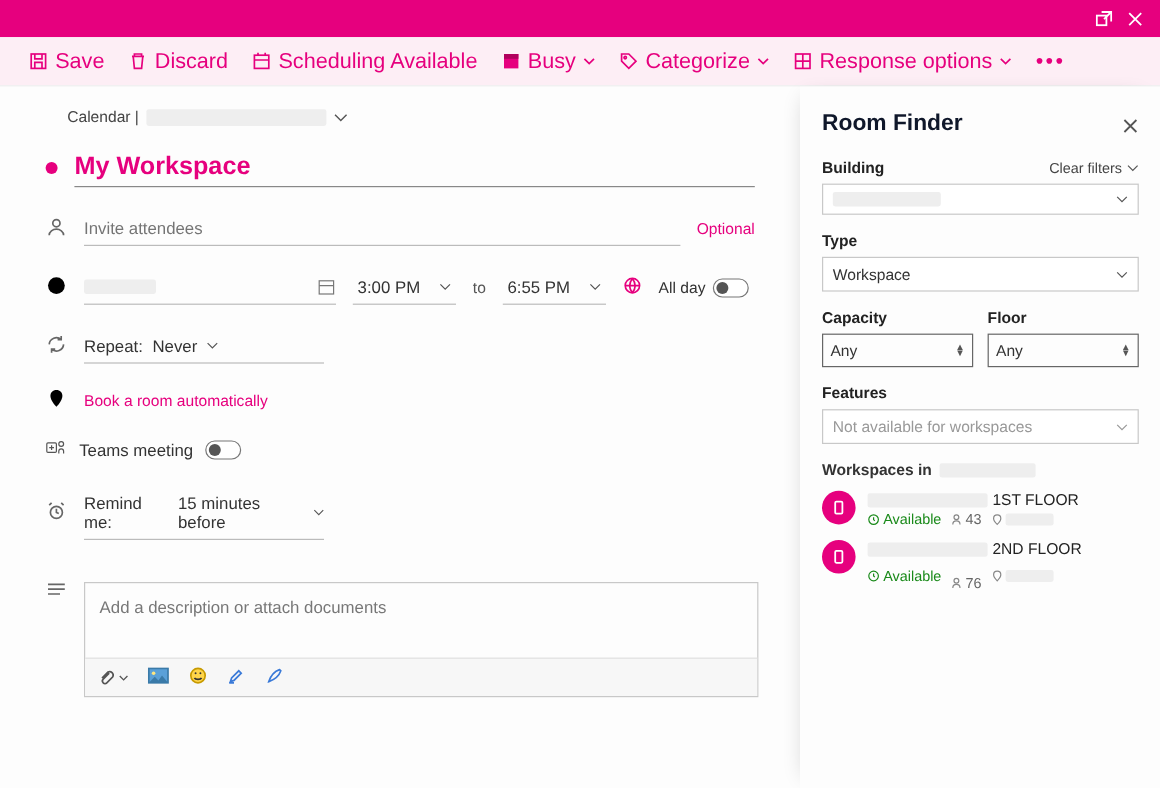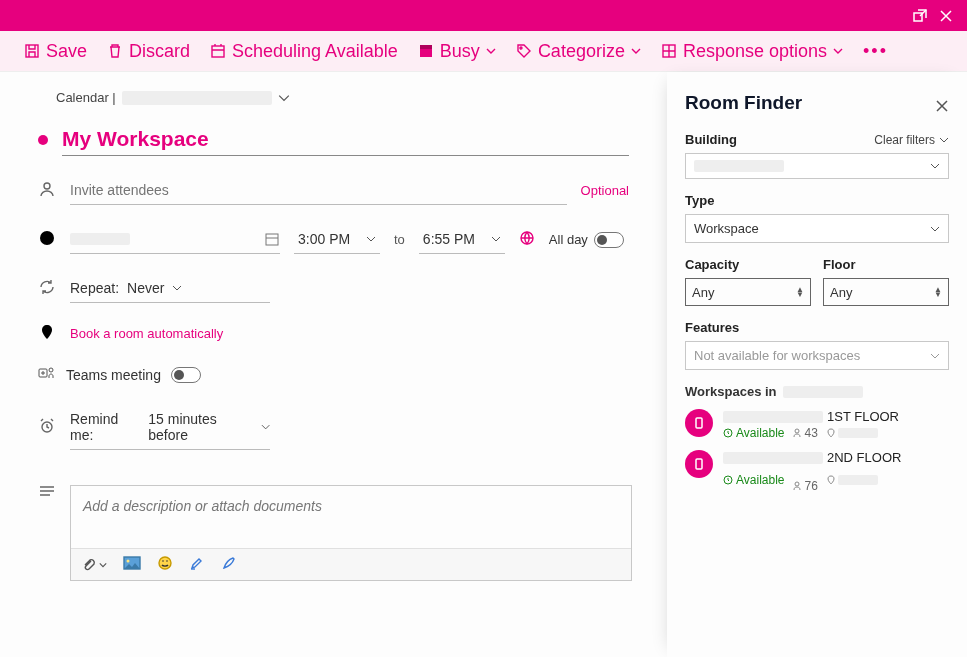--- a/index.html
+++ b/index.html
@@ -110,21 +110,21 @@
     border-bottom:1px solid #bbb; padding:6px 0; width:200px;
   }
 
   .loc-row { display:flex; align-items:center; gap:14px; margin-top:20px; }
   .book-auto { color:#e6007e; font-size:13px; cursor:pointer; white-space:nowrap; }
 
   .teams-row { display:flex; align-items:center; gap:10px; margin-top:20px; }
 
   .desc-box {
     margin-top:20px; margin-left:32px;
-    border:1px solid #c8c8c8; width:562px;font-style:italic;
+    border:1px solid #c8c8c8; width:562px;
   }
   .desc-text { padding:12px; min-height:62px; color:#777; font-size:14px; }
   .desc-tools {
     border-top:1px solid #e0e0e0; background:#f7f7f7;
     padding:6px 10px; display:flex; gap:16px; align-items:center;
   }
   .desc-tools svg { stroke:#555; fill:none; stroke-width:1.4; }
   .finder {
     width:300px; padding:20px 18px;
     box-shadow: -6px 0 18px -10px rgba(0,0,0,0.2);

